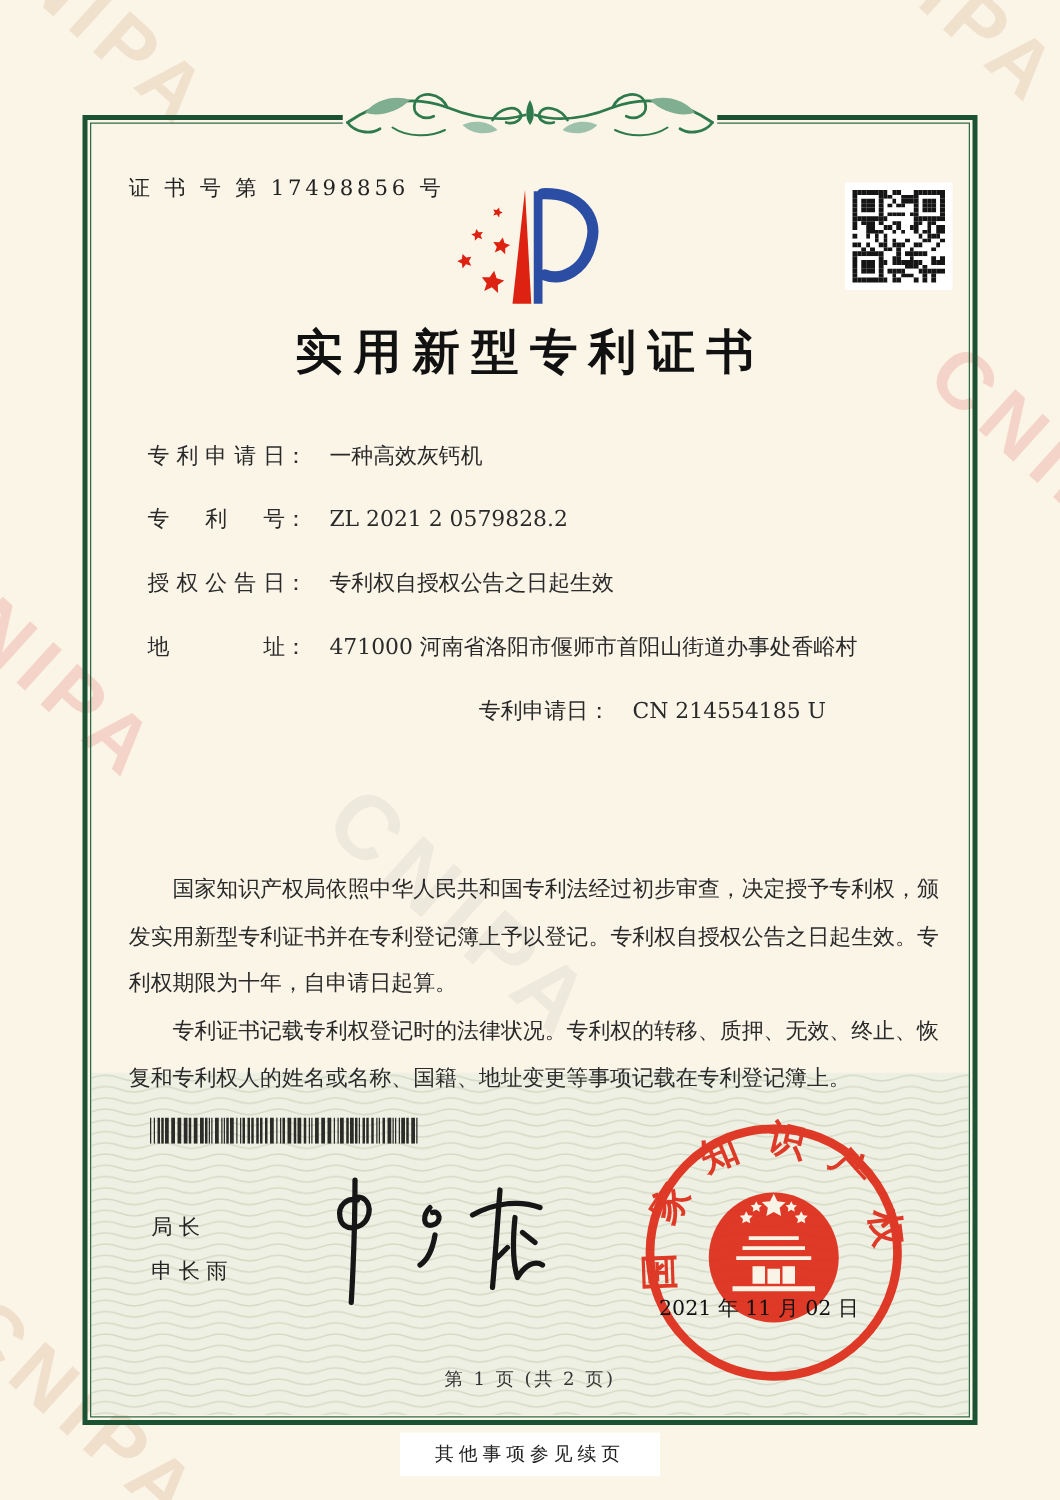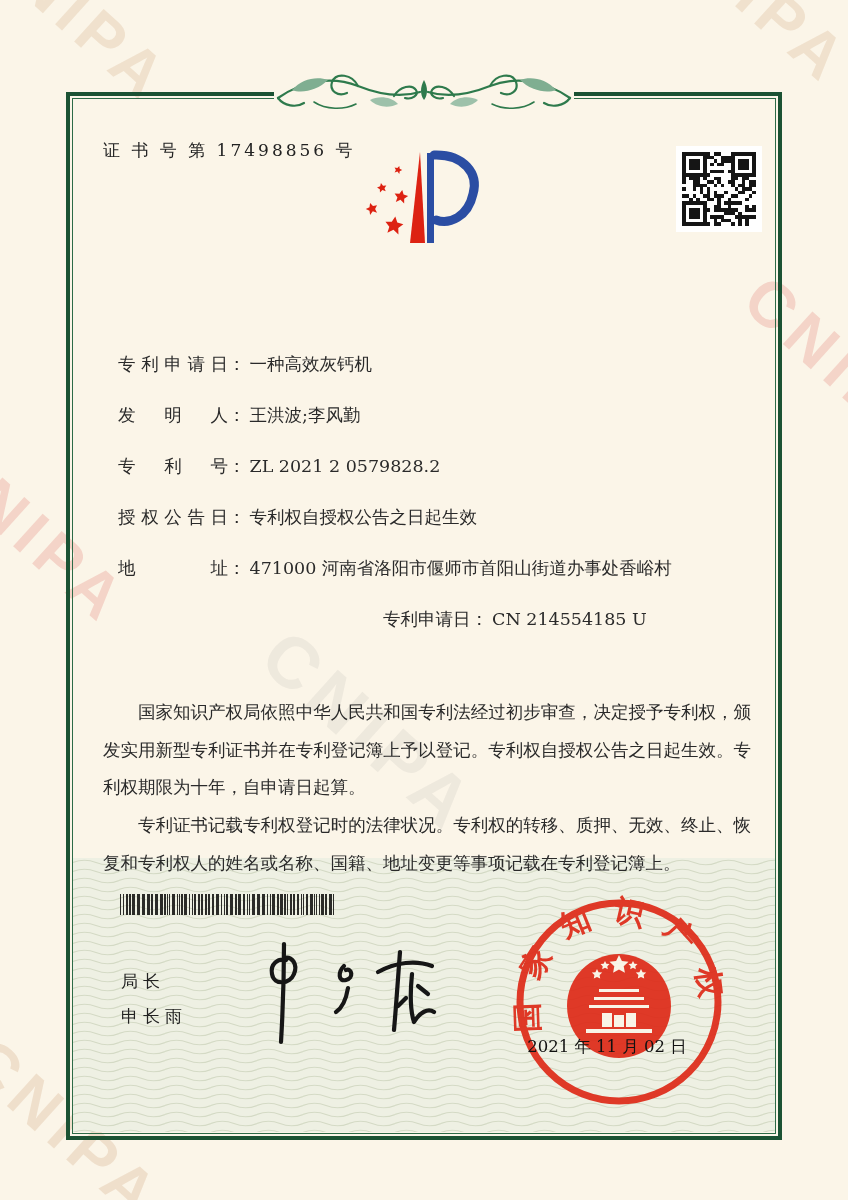--- a/index.html
+++ b/index.html
@@ -14,21 +14,21 @@
   .certno{position:absolute;left:103px;top:139px;font-size:17px;letter-spacing:3px;}
   .logo{position:absolute;left:352px;top:140px;}
   .qr{position:absolute;left:676px;top:146px;background:#fff;padding:6px;}
   .qr-grid{display:grid;grid-template-columns:repeat(21,3.5px);grid-template-rows:repeat(21,3.5px);}
   .qr-grid div{width:3.5px;height:3.5px;}
   .title{position:absolute;left:0;top:256px;width:100%;text-align:center;font-size:38px;
          font-weight:bold;letter-spacing:9px;color:#111;}
   .fields{position:absolute;left:118px;top:352px;font-size:17.5px;color:#2a2a2a;}
   .frow{height:18px;margin-bottom:33px;white-space:nowrap;position:relative;width:560px;}
   .flabel{display:inline-block;width:110px;text-align:justify;text-align-last:justify;vertical-align:top;}
-  .fvalue{margin-left:4px;}
+  .fvalue{margin-left:18px;}
   .pair2{position:absolute;left:265px;top:0;}
   .body-text{position:absolute;left:103px;top:694px;width:648px;}
   .body-text p{margin:0;font-size:17.5px;line-height:2.15;text-indent:2em;text-align:justify;color:#2a2a2a;}
   .barcode{position:absolute;left:120px;top:894px;width:218px;height:21px;font-size:0;white-space:nowrap;overflow:hidden;}
   .barcode i{display:inline-block;height:100%;}
   .director-label{position:absolute;left:121px;top:970px;font-size:17px;letter-spacing:5px;}
   .director-name{position:absolute;left:121px;top:1005px;font-size:17px;letter-spacing:5px;}
   .signature{position:absolute;left:248px;top:938px;}
   .seal{position:absolute;left:510px;top:893px;}
   .seal-date{position:absolute;left:522px;top:1036px;width:170px;text-align:center;
@@ -533,27 +533,25 @@
         <div style="background: rgb(21, 21, 21);"></div>
         <div style="background: rgb(255, 255, 255);"></div>
         <div style="background: rgb(21, 21, 21);"></div>
         <div style="background: rgb(255, 255, 255);"></div>
         <div style="background: rgb(21, 21, 21);"></div>
         <div style="background: rgb(255, 255, 255);"></div>
         <div style="background: rgb(255, 255, 255);"></div>
       </div>
   </div>
 
+  <div class="title">实用新型专利证书</div>
 
   <div class="fields">
     <div class="frow">
       <span class="flabel">专利申请日</span><span>：</span><span class="fvalue">一种高效灰钙机</span>
-    </div>
-    <div class="frow">
-      <span class="flabel">发明人</span><span>：</span><span class="fvalue">王洪波;李风勤</span>
     </div>
     <div class="frow">
       <span class="flabel">专利号</span><span>：</span><span class="fvalue">ZL 2021 2 0579828.2</span>
     </div>
     <div class="frow">
       <span class="flabel">授权公告日</span><span>：</span><span class="fvalue">专利权自授权公告之日起生效</span>
     </div>
     <div class="frow">
       <span class="flabel">地址</span><span>：</span><span class="fvalue">471000  河南省洛阳市偃师市首阳山街道办事处香峪村</span>
     </div>
@@ -610,14 +608,16 @@
         <rect x="79" y="112" width="60" height="3"></rect>
         <rect x="92" y="120" width="10" height="14"></rect>
         <rect x="116" y="120" width="10" height="14"></rect>
         <rect x="104" y="122" width="10" height="12"></rect>
         <rect x="76" y="136" width="66" height="4"></rect>
       </g>
     </g>
   </svg>
   <div class="seal-date">2021 年 11 月 02 日</div>
 
+  <div class="page-info">第 1 页 (共 2 页)</div>
+  <div class="cont-note">其他事项参见续页</div>
 
 </div>
 
 </body></html>

